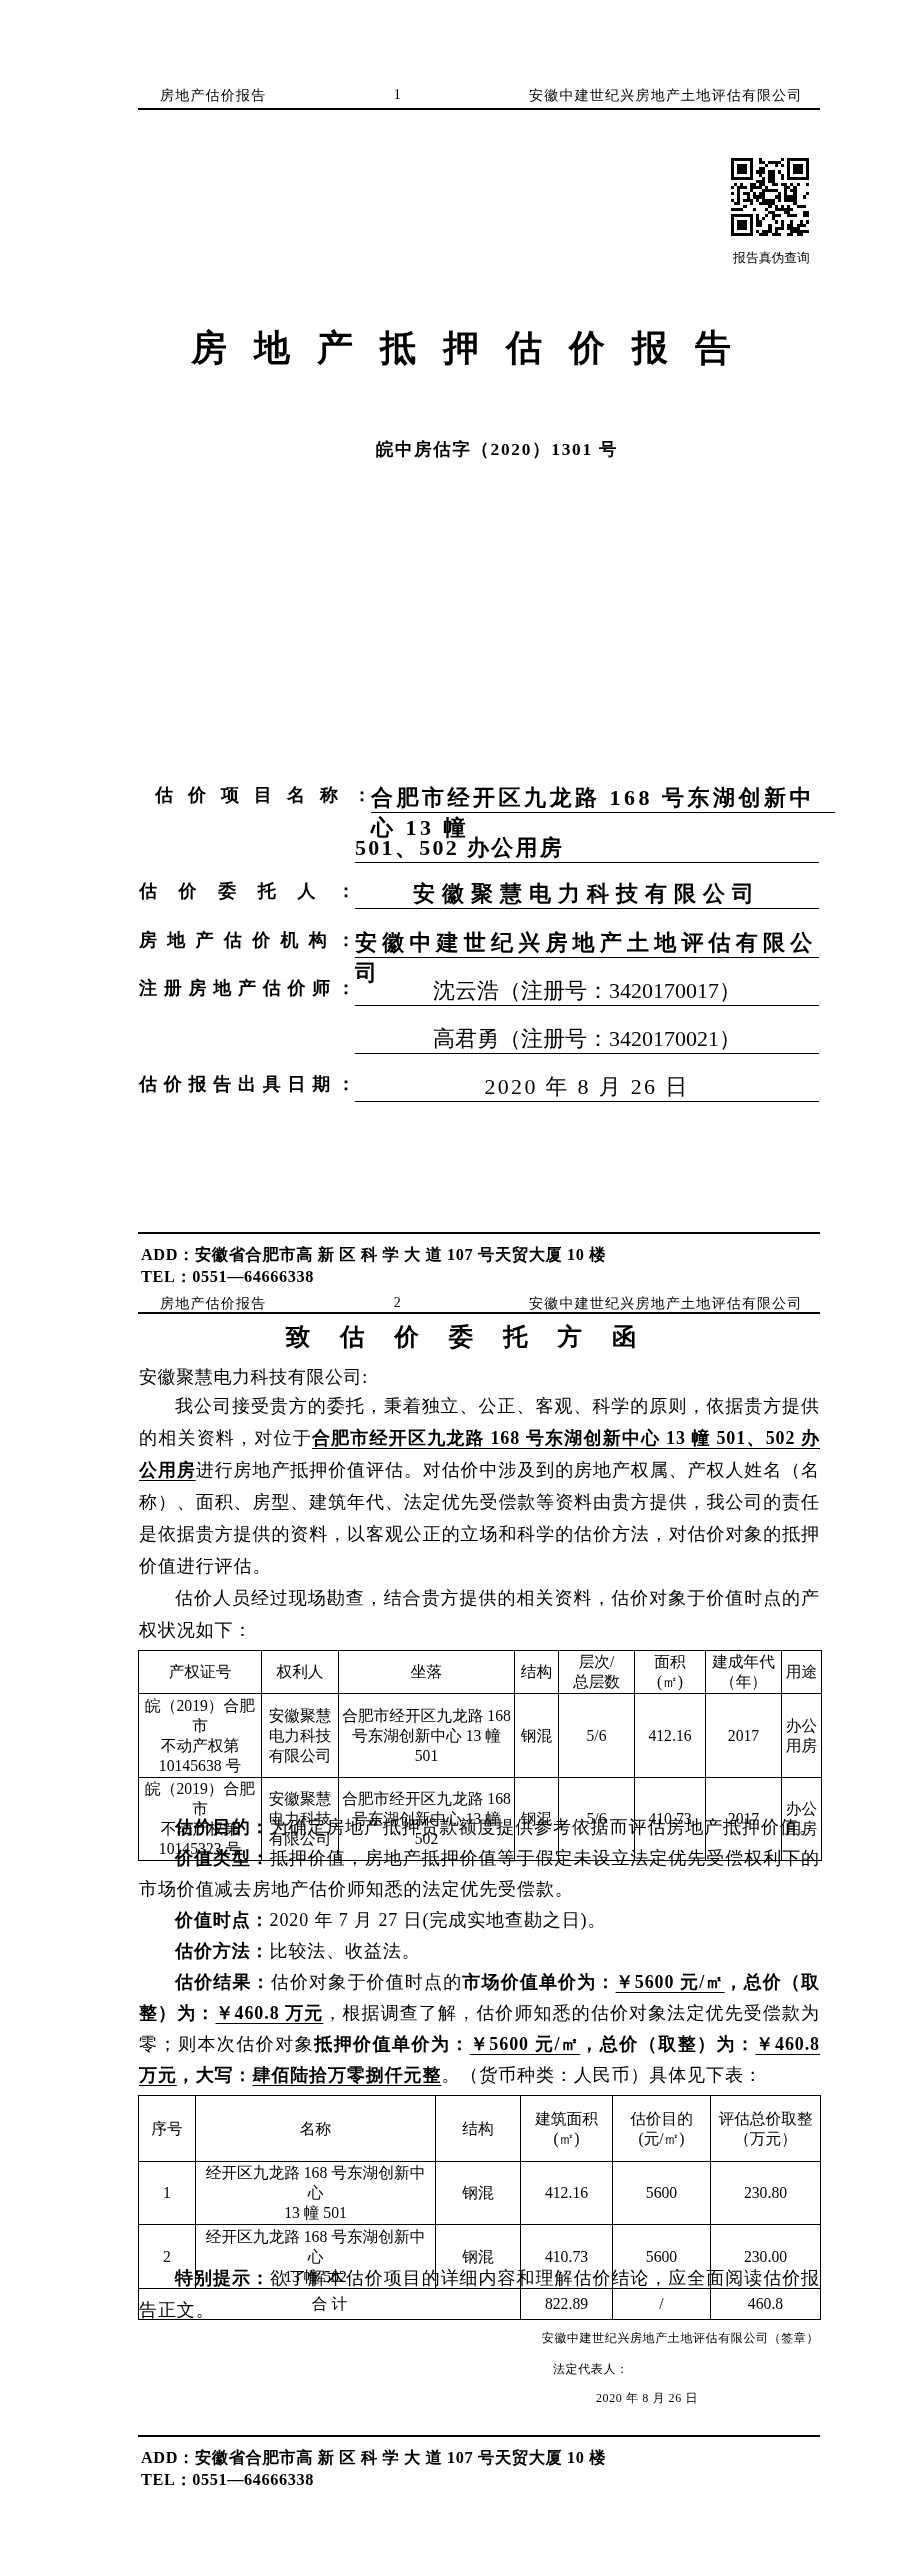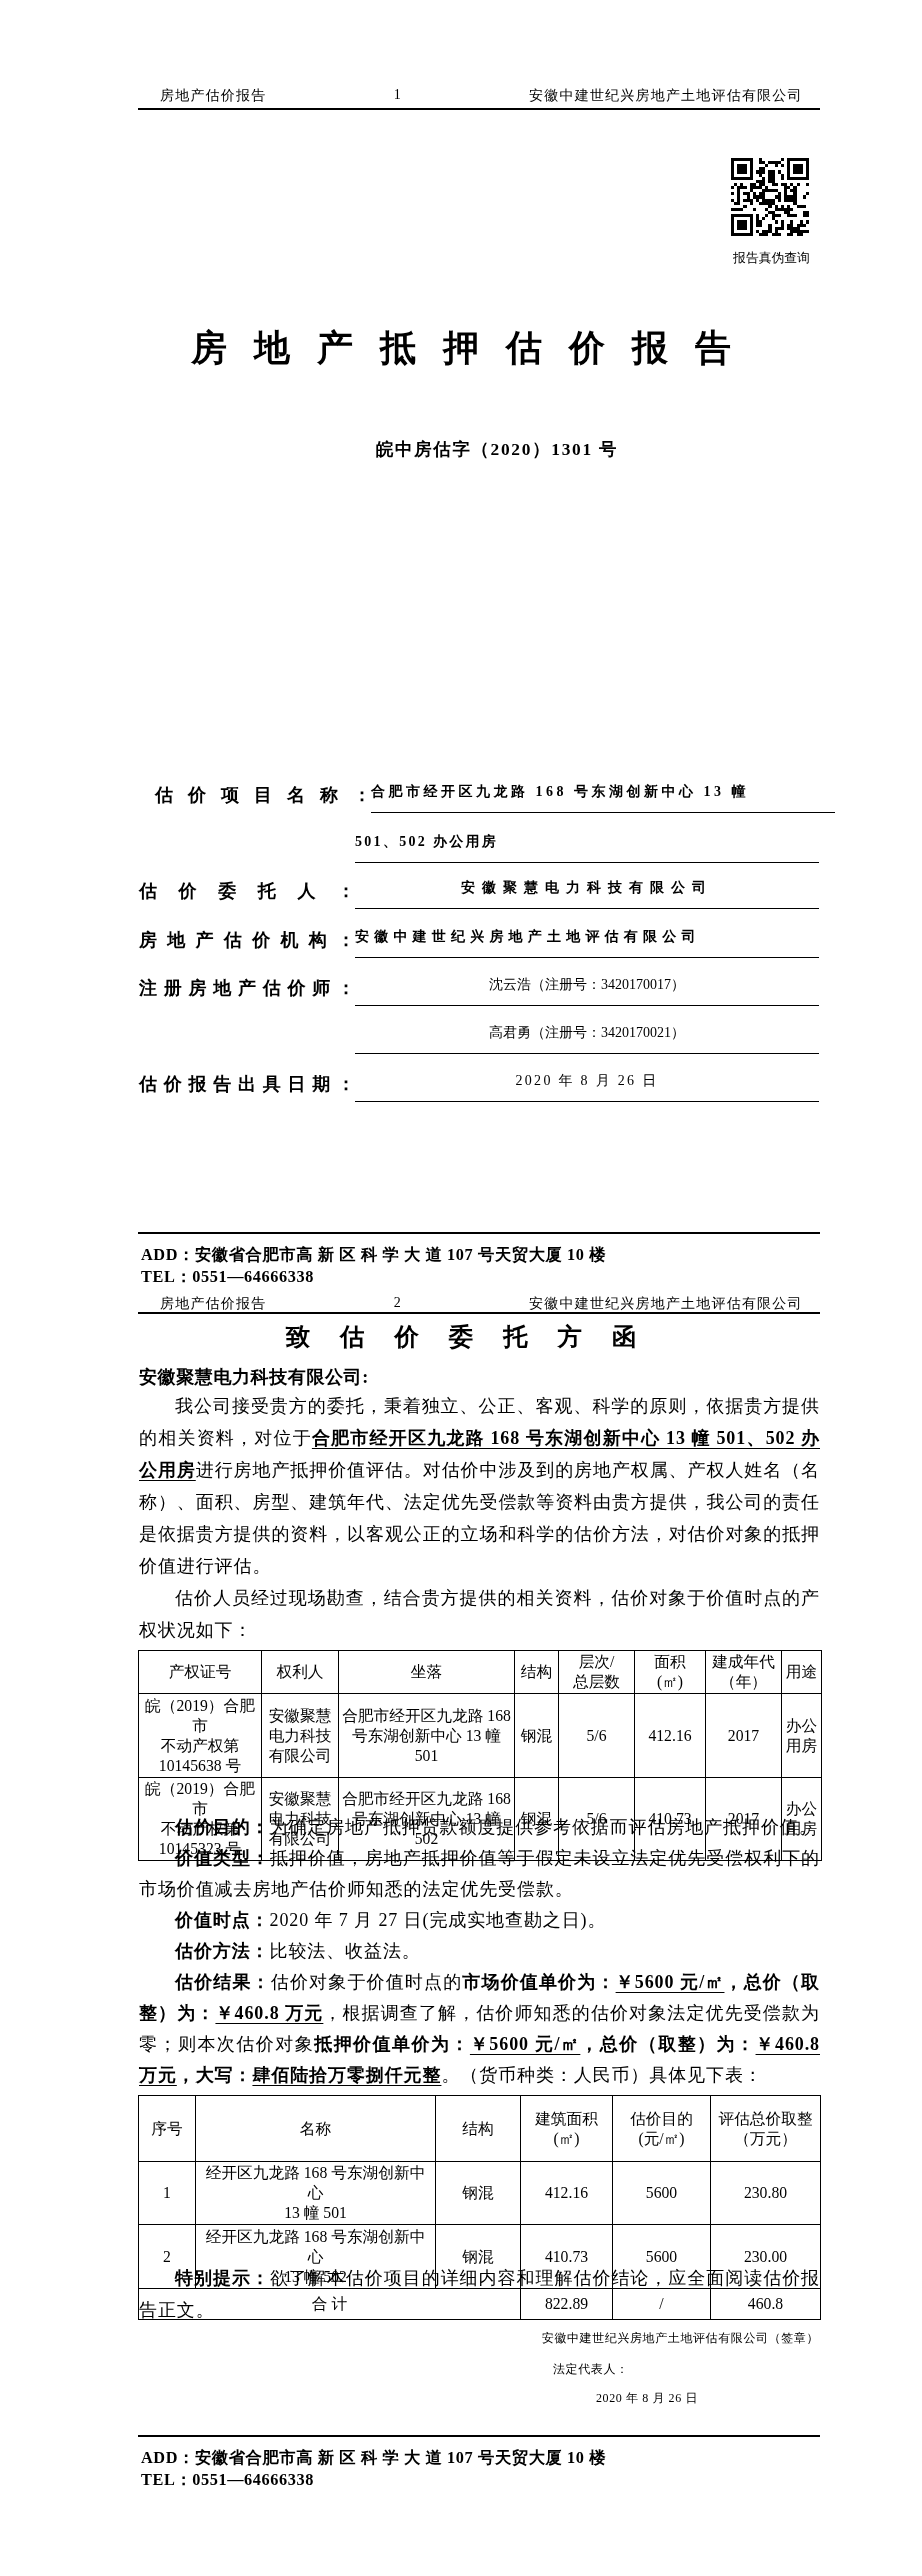--- a/index.html
+++ b/index.html
@@ -13,28 +13,28 @@
   .pg-header .hr{padding-right:16.3px;}
   .rule{left:138px;width:682px;height:2.3px;background:#000;}
   .footer-line{left:141px;font-size:16.3px;letter-spacing:0.6px;font-weight:bold;}
   
   .cover-title{left:0;width:922px;text-align:center;font-size:36px;font-weight:700;
                letter-spacing:27px;margin-left:13.4px;}
   .doc-no{left:0;width:922px;text-align:center;font-size:17.4px;font-weight:700;letter-spacing:1.7px;}
   .qr-caption{left:728px;width:87px;text-align:center;font-size:12.8px;}
   .field-row{left:139px;width:680px;height:30px;display:flex;}
   .field-label{width:216px;font-size:18px;font-weight:700;text-align:justify;text-align-last:justify;}
-  .field-value{flex:1;border-bottom:1.2px solid #000;font-size:14px;padding-bottom:13px;}
+  .field-value{flex:1;border-bottom:1.2px solid #000;font-size:22px;padding-bottom:13px;}
   .fv-bold{font-weight:700;}
   .fv-center{text-align:center;}
   .sp6{letter-spacing:3.5px;} .sp9{letter-spacing:5.2px;} .sp12{letter-spacing:7px;} .sp4{letter-spacing:2.3px;}
   
   .letter-title{left:0;width:922px;text-align:center;font-size:24.4px;font-weight:700;
                 letter-spacing:30px;margin-left:15px;}
-  .greeting{left:139px;font-size:18px;font-weight:700;letter-spacing:0.6px;}
+  .greeting{left:139px;font-size:18px;font-weight:400;letter-spacing:0.6px;}
   .para{left:139px;width:681px;font-size:18px;line-height:32px;text-align:justify;letter-spacing:0.9px;}
   .para p{margin:0;text-indent:2em;}
   .sections{line-height:31px;}
   .b{font-weight:700;}
   .u{text-decoration:underline;text-decoration-thickness:1.2px;text-underline-offset:4.1px;}
   
   table{border-collapse:collapse;table-layout:fixed;}
   .doc-table{left:138px;width:682px;font-size:15.7px;}
   .doc-table th,.doc-table td{border:1.2px solid #000;text-align:center;vertical-align:middle;
       white-space:pre-line;padding:1.2px 2.3px;font-weight:400;line-height:20px;overflow:hidden;}

